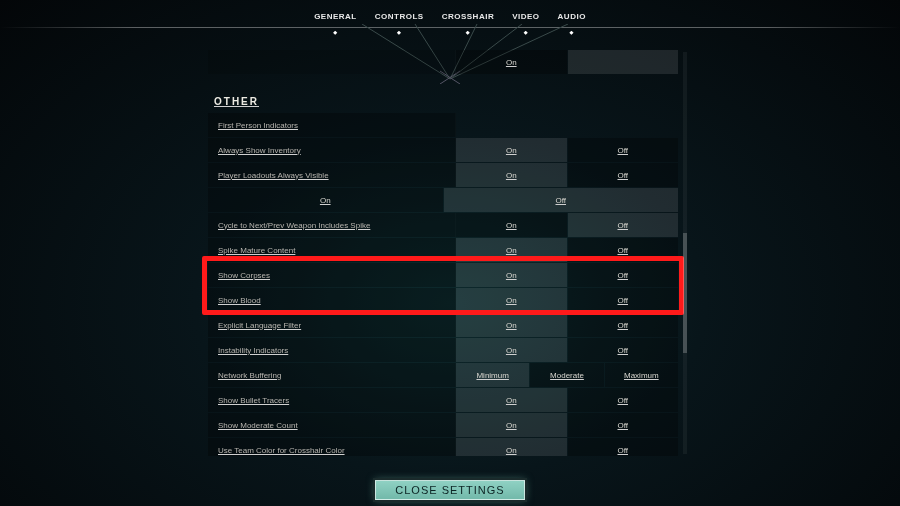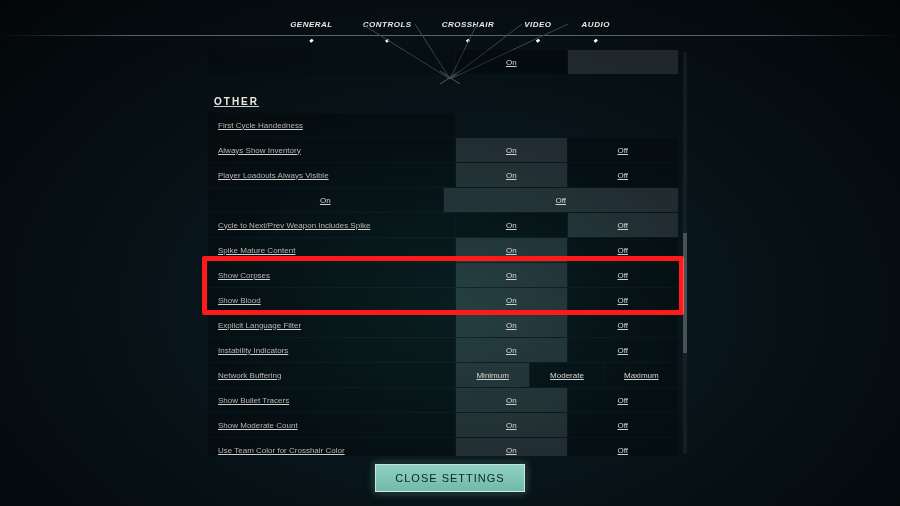--- a/index.html
+++ b/index.html
@@ -9,30 +9,29 @@
     background: radial-gradient(ellipse at 50% 60%, #0d2a2d 0%, #08151a 40%, #030608 100%);
     font-family: 'Segoe UI', Arial, sans-serif;
     color: #d0d0d0;
     overflow: hidden;
     position: relative;
   }
 
   
   .topnav {
     position: absolute;
-    top: 12px; left: 0; right: 0;
+    top: 4px; left: 0; right: 0;
     height: 24px;
     display: flex;
     justify-content: center;
     align-items: center;
-    gap: 30px;
+    gap: 18px;
     font-size: 8px;
     font-weight: 700;
     letter-spacing: 0.5px;
-    font-style: italic;
   }
   .topnav-item {
     color: #e8e8e8;
     position: relative;
     cursor: pointer;
   }
   .topnav::before {
     content:'';
     position:absolute; left:0; right:0; bottom:0;
     height:1px; background: linear-gradient(to right, transparent 0%, rgba(255,255,255,0.35) 15%, rgba(255,255,255,0.35) 85%, transparent 100%);
@@ -117,22 +116,22 @@
   .scroll-thumb {
     position:absolute; left:0; right:0;
     top: 45%; height: 30%;
     background: rgba(255,255,255,0.22);
   }
 
   
   .close-btn {
     position:absolute;
     left: 50%; transform: translateX(-50%);
-    bottom: 14px;
-    width: 150px; height: 28px;
+    bottom: 6px;
+    width: 150px; height: 20px;
     background: linear-gradient(#8fd1c3, #72b9aa);
     border: 1px solid rgba(255,255,255,0.6);
     box-shadow: 0 0 0 2px #1a2a2b, 0 0 8px rgba(120,200,180,0.5);
     color: #0c2424;
     font-size: 11px;
     font-weight: 500;
     letter-spacing: 1px;
     display:flex; align-items:center; justify-content:center;
     cursor:pointer;
   }
@@ -165,21 +164,21 @@
     <div class="row-opts">
       <div class="opt opt-dim">On</div>
       <div class="opt opt-sel"></div>
     </div>
   </div>
 
   <div class="section-header">OTHER</div>
 
   <div id="rows-container">
       <div class="row">
-        <div class="row-label">First Cycle Handedness</div>
+        <div class="row-label">First Person Indicators</div>
       </div>
       <div class="row">
         <div class="row-label">Always Show Inventory</div>
         <div class="row-opts">
           <div class="opt opt-sel">On</div>
           <div class="opt opt-dim">Off</div>
         </div>
       </div>
       <div class="row">
         <div class="row-label">Player Loadouts Always Visible</div>

